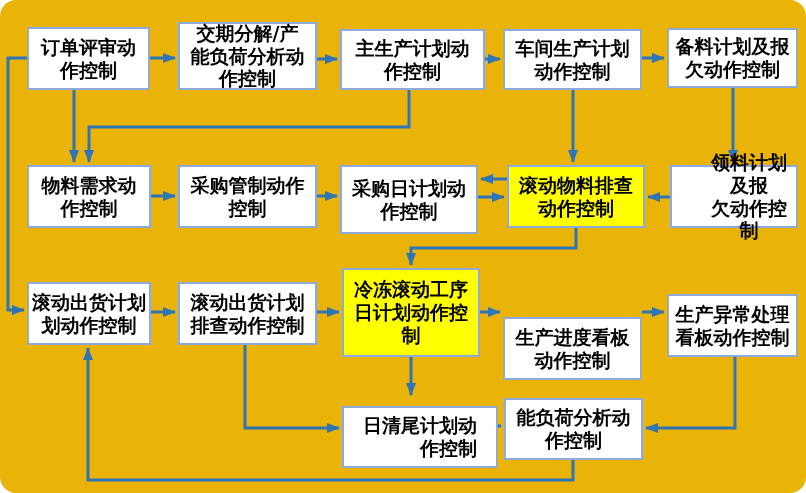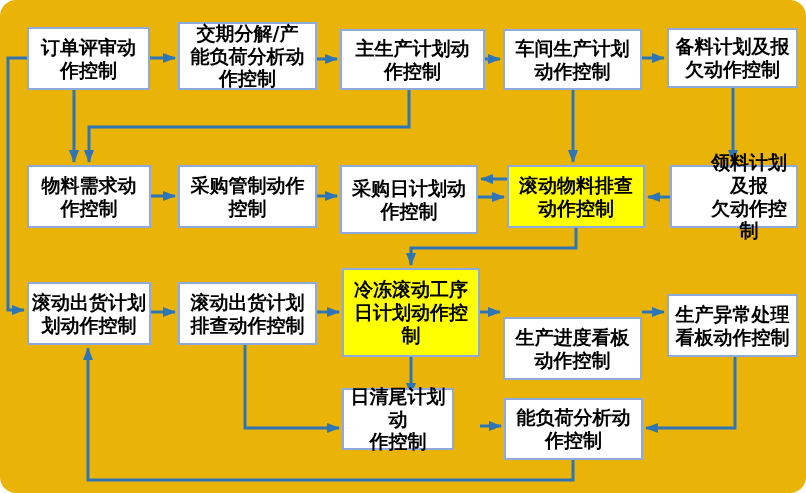--- a/index.html
+++ b/index.html
@@ -30,21 +30,21 @@
   #n6{left:27px;top:165px;width:124px;height:63px;}
   #n7{left:178px;top:165px;width:139px;height:63px;}
   #n8{left:340px;top:165px;width:138px;height:69px;}
   #n9{left:507px;top:165px;width:138px;height:63px;}
   #n10{left:670px;top:165px;width:128px;height:63px;padding-left:32px;}
   #n11{left:27px;top:282px;width:124px;height:63px;}
   #n12{left:178px;top:282px;width:139px;height:63px;}
   #n13{left:342px;top:268px;width:138px;height:89px;}
   #n14{left:503px;top:282px;width:139px;height:63px;margin-top:35px;}
   #n15{left:667px;top:282px;width:131px;height:63px;margin-top:12px;}
-  #n16{left:342px;top:388px;width:112px;height:62px;}
+  #n16{left:342px;top:406px;width:156px;height:62px;text-align:right;}
   #n17{left:504px;top:398px;width:139px;height:62px;}
 </style>
 </head>
 <body>
 
 <div class="canvas">
 
   <svg class="conn-layer" width="806" height="493" viewBox="0 0 806 493">
     <defs>
       <marker id="ah" markerUnits="userSpaceOnUse" markerWidth="14" markerHeight="12" refX="12" refY="5" orient="auto">

